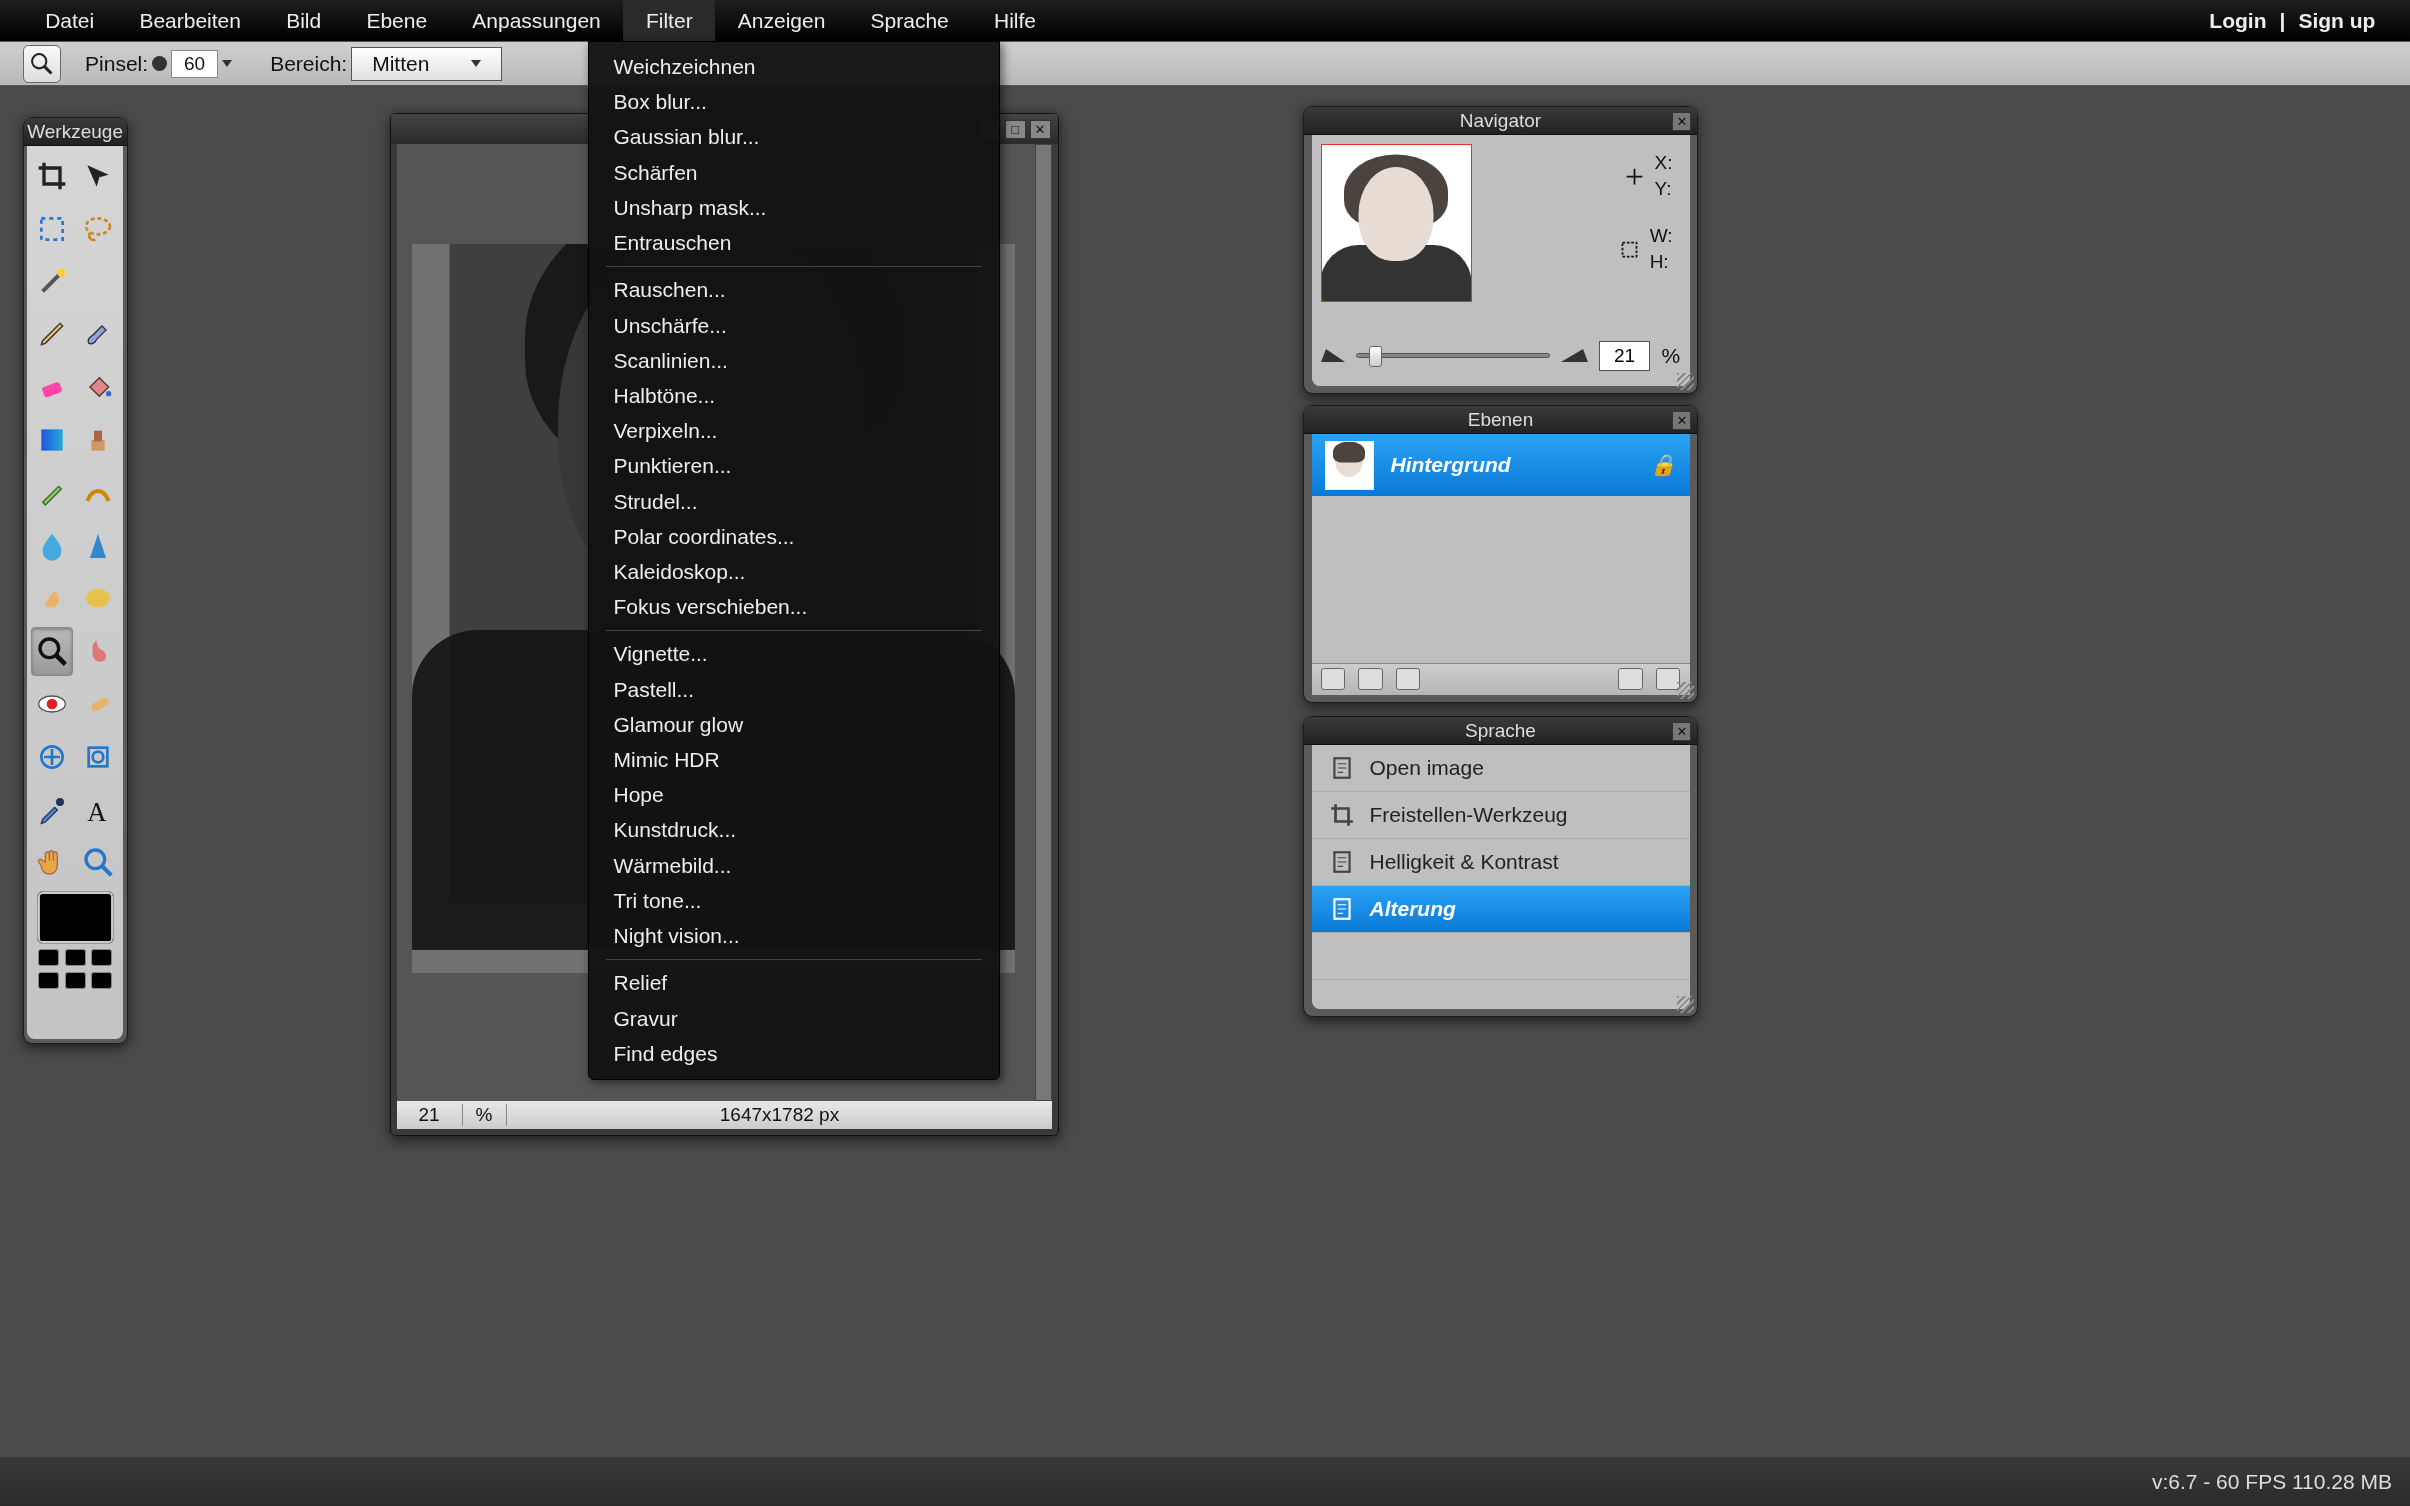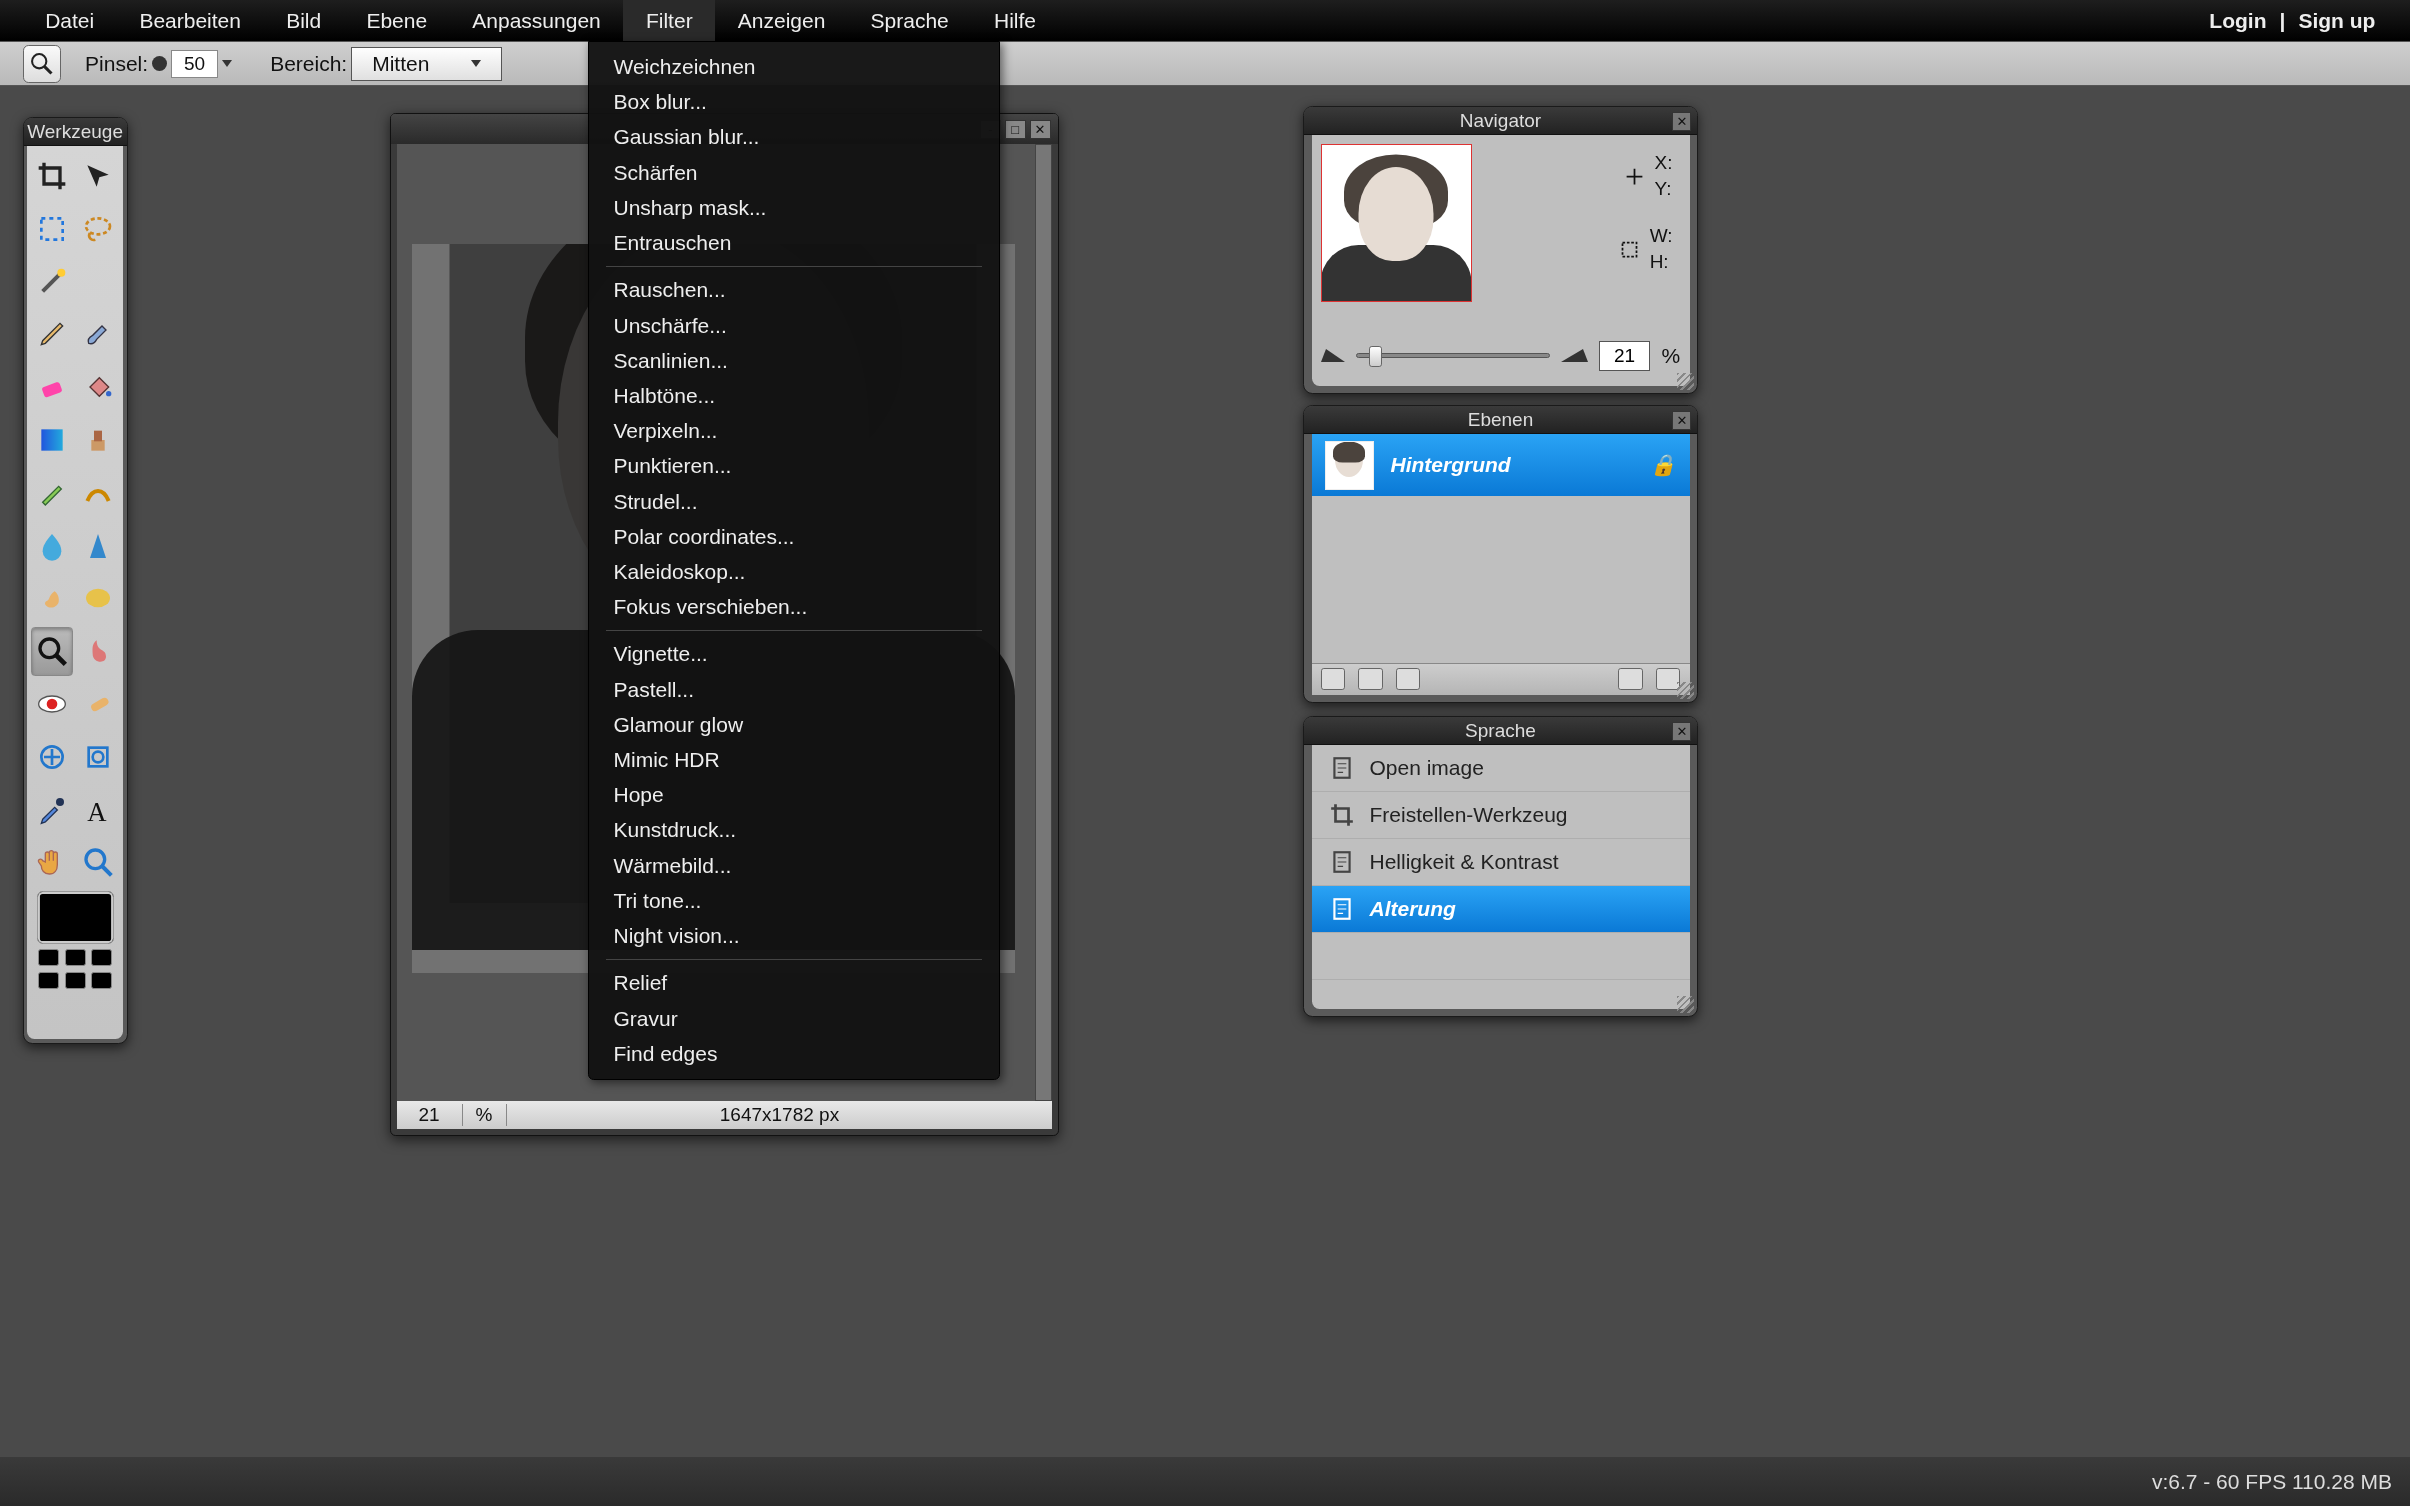--- a/index.html
+++ b/index.html
@@ -225,21 +225,21 @@
 <div class="optbar">
   <div class="opt-icon">
     <svg viewBox="0 0 24 24" width="24.5" height="24.5">
         <circle cx="10" cy="10" r="7" fill="none" stroke="#222" stroke-width="2"></circle>
         <line x1="15" y1="15" x2="22" y2="22" stroke="#222" stroke-width="3"></line>
       </svg>
   </div>
   <div class="opt-group">
     <span>Pinsel:</span>
     <span class="opt-dot"></span>
-    <div class="opt-value-box">50</div>
+    <div class="opt-value-box">60</div>
     <span class="opt-caret"></span>
   </div>
   <div class="opt-group">
     <span>Bereich:</span>
     <div class="opt-dropdown">
       <span>Mitten</span>
       <span class="opt-caret"></span>
     </div>
   </div>
 </div>

